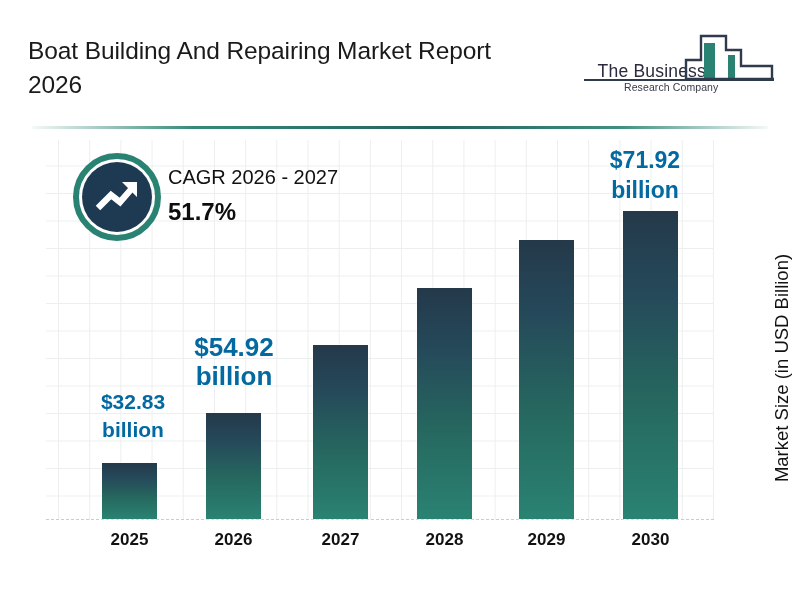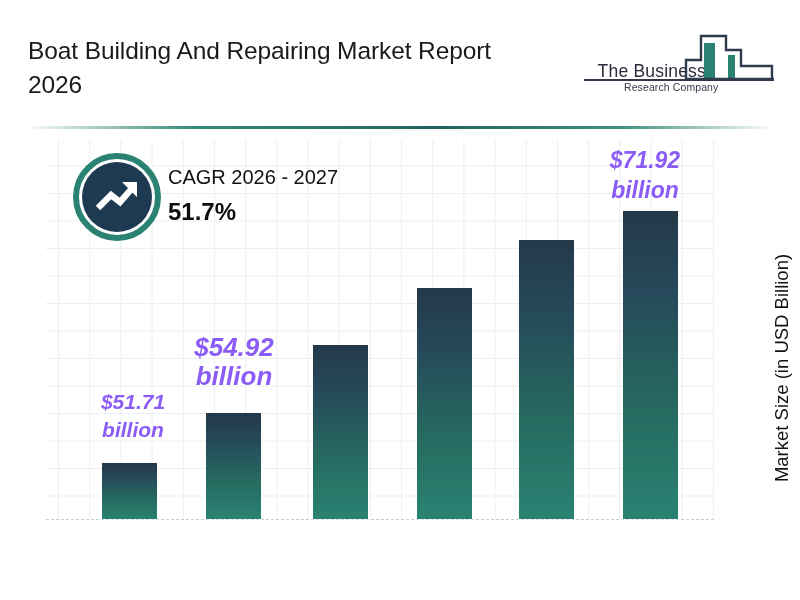--- a/index.html
+++ b/index.html
@@ -140,24 +140,23 @@
     top: 140px;
     width: 668px;
     height: 379px;
   }
 
   
   .vlabel {
     position: absolute;
     text-align: center;
     font-weight: bold;
-    color: #8b5cf6;
+    color: #0369a1;
     line-height: 27px;
     white-space: nowrap;
-    font-style: italic;
   }
   .vlabel .amt { display: block; }
   .vlabel .unit { display: block; }
 
   
   #xaxis {
     position: absolute;
     left: 46px;
     top: 530px;
     width: 668px;
@@ -252,38 +251,46 @@
 
   <div id="plot">
     <div id="grid"></div>
   </div>
 
   <div id="baseline"></div>
 
   <div id="bars">
       <div class="bar" style="left: 56px; width: 55px; height: 56px;"></div>
       <div class="vlabel" style="left: 32px; top: 248px; width: 110px; font-size: 21px; line-height: 28px;">
-        <span class="amt">$51.71</span>
+        <span class="amt">$32.83</span>
         <span class="unit">billion</span>
       </div>
       <div class="bar" style="left: 160px; width: 55px; height: 106px;"></div>
       <div class="vlabel" style="left: 133px; top: 193px; width: 110px; font-size: 26px; line-height: 29px;">
         <span class="amt">$54.92</span>
         <span class="unit">billion</span>
       </div>
       <div class="bar" style="left: 267px; width: 55px; height: 174px;"></div>
       <div class="bar" style="left: 371px; width: 55px; height: 231px;"></div>
       <div class="bar" style="left: 473px; width: 55px; height: 279px;"></div>
       <div class="bar" style="left: 577px; width: 55px; height: 308px;"></div>
       <div class="vlabel" style="left: 544px; top: 5px; width: 110px; font-size: 23px; line-height: 30px;">
         <span class="amt">$71.92</span>
         <span class="unit">billion</span>
       </div>
     </div>
 
+  <div id="xaxis">
+      <div class="xtick" style="left: 56px; width: 55px;">2025</div>
+      <div class="xtick" style="left: 160px; width: 55px;">2026</div>
+      <div class="xtick" style="left: 267px; width: 55px;">2027</div>
+      <div class="xtick" style="left: 371px; width: 55px;">2028</div>
+      <div class="xtick" style="left: 473px; width: 55px;">2029</div>
+      <div class="xtick" style="left: 577px; width: 55px;">2030</div>
+    </div>
 
   <div id="yaxis-title">
     <span>Market Size (in USD Billion)</span>
   </div>
 
   <div id="cagr">
     <svg id="cagr-badge" viewBox="0 0 90 90">
       <circle cx="45" cy="45" r="41" fill="none" stroke="#2a8372" stroke-width="6"></circle>
       <circle cx="45" cy="45" r="35" fill="#1e3a52"></circle>
       <path d="M26 56 L39 43 L48 50 L62 34" fill="none" stroke="#ffffff" stroke-width="6.4" stroke-linecap="butt" stroke-linejoin="miter"></path>

